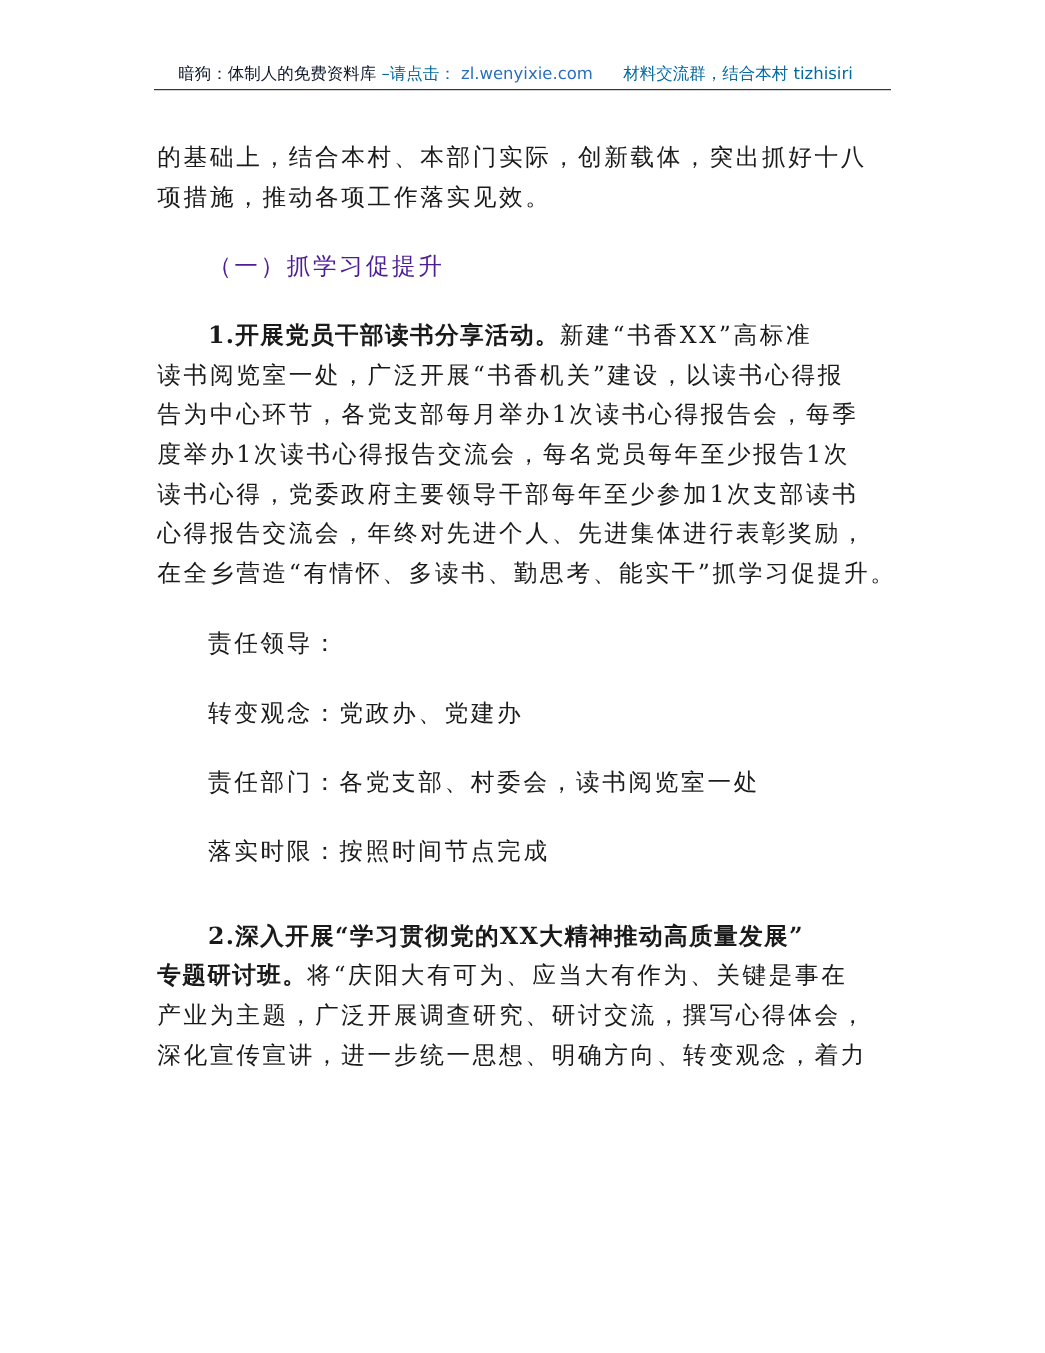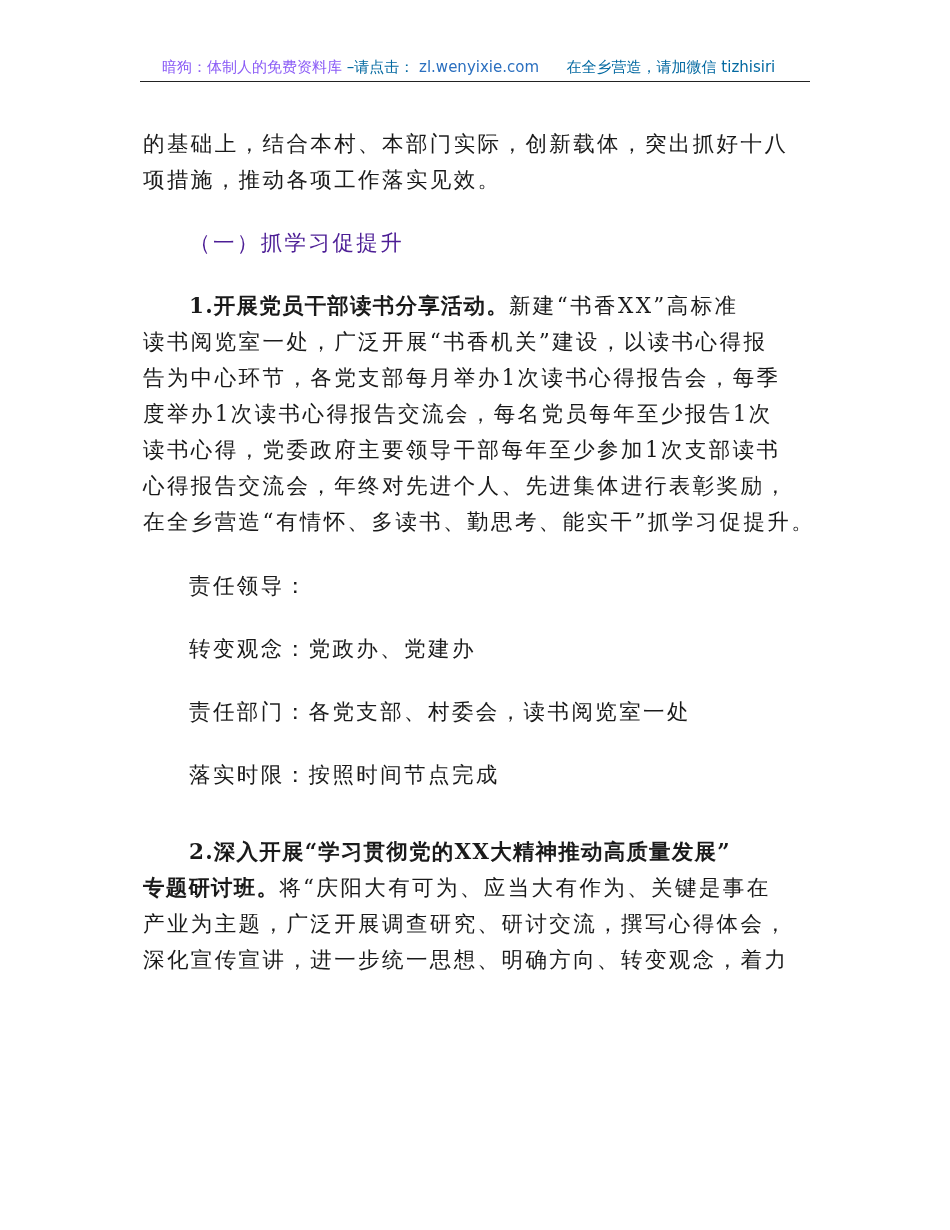--- a/index.html
+++ b/index.html
@@ -20,21 +20,21 @@
       left: 140px;
       top: 56px;
       width: 670px;
       height: 25px;
       border-bottom: 1.5px solid #222;
       font-family: "DejaVu Sans", "Liberation Sans", sans-serif;
       font-size: 15px;
       line-height: 22px;
       white-space: nowrap;
     }
-    .page-header .hdr-red { color: #8b5cf6; margin-left: 22px; }
+    .page-header .hdr-red { color: #0f172a; margin-left: 22px; }
     .page-header .hdr-dark { color: #0369a1; }
     .page-header .hdr-link { color: #2a6fbf; }
     .page-header .hdr-gap { display: inline-block; width: 18px; }
 
     .doc-body {
       position: absolute;
       left: 143px;
       top: 126px;
       width: 675px;
       font-size: 21.5px;
@@ -62,21 +62,21 @@
     }
   </style>
 </head>
 <body>
 
 <div class="page-header">
   <span class="hdr-red">暗狗：体制人的免费资料库</span>
   <span class="hdr-dark">–请点击：</span>
   <span class="hdr-link">zl.wenyixie.com</span>
   <span class="hdr-gap"></span>
-  <span class="hdr-dark">在全乡营造，请加微信 tizhisiri</span>
+  <span class="hdr-dark">材料交流群，结合本村 tizhisiri</span>
 </div>
 
 <div class="doc-body">
   <div class="line">的基础上，结合本村、本部门实际，创新载体，突出抓好十八</div>
   <div class="line">项措施，推动各项工作落实见效。</div>
 
   <div class="gap-s"></div>
   <div class="line heading-blue">（一）抓学习促提升</div>
   <div class="gap-s"></div>
 

